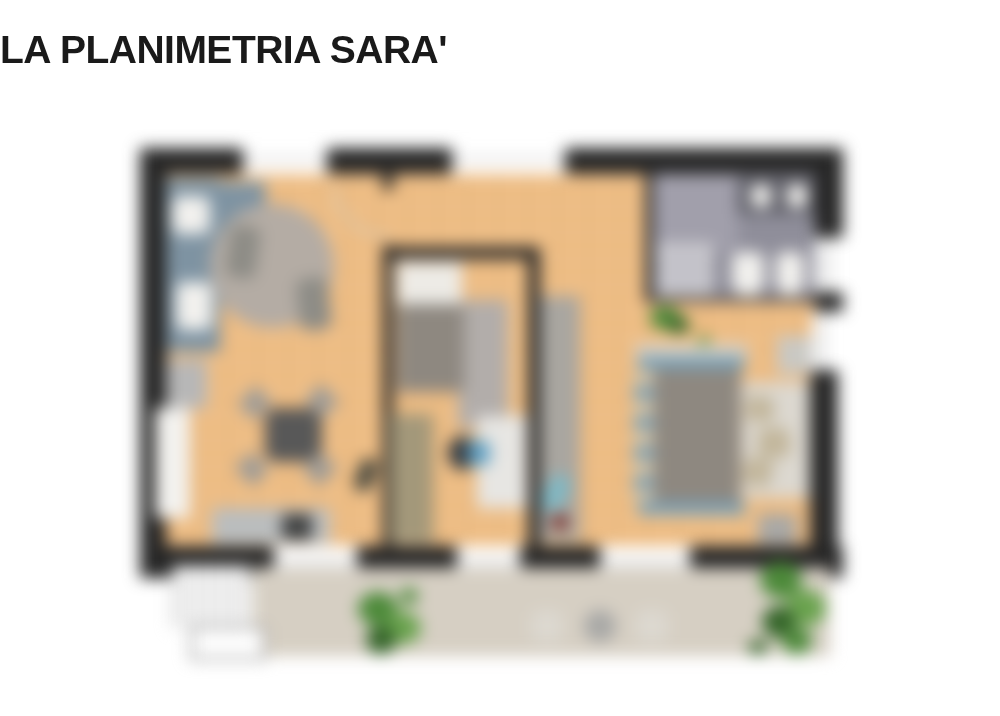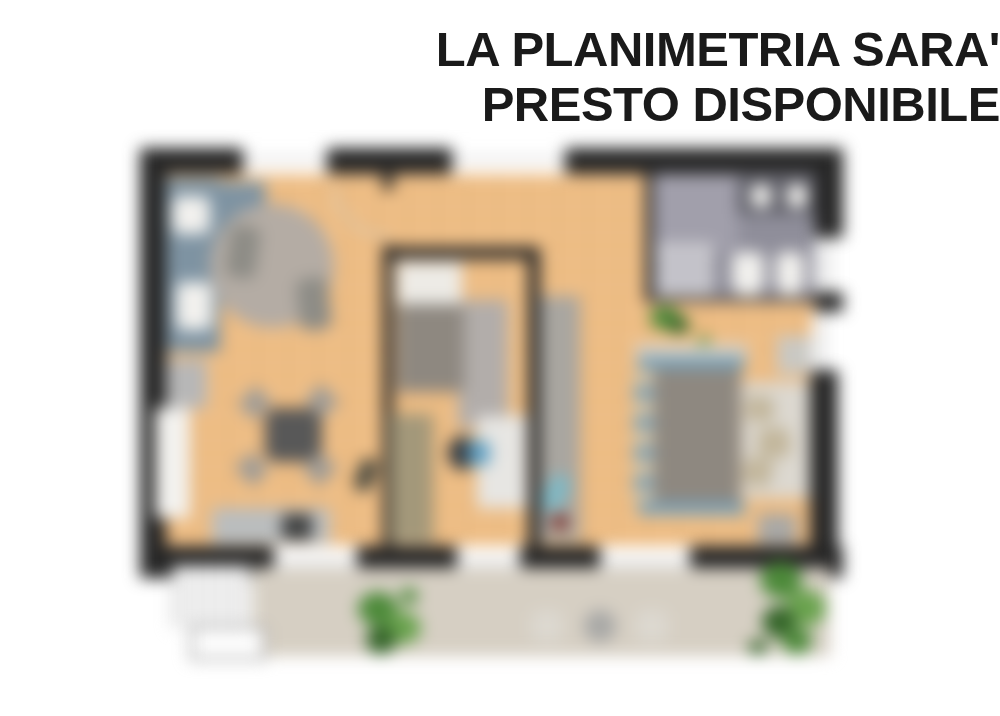--- a/index.html
+++ b/index.html
@@ -1,19 +1,19 @@
 <!DOCTYPE html>
 <html style="--titleColor: #1a1a1a; --wall: #262626; --wood: #eebd84; --kitchen: #7e93a2; --fixture: #f2f1ee; --cabinet: #b7b7b7; --niche: #f3f2ef; --rug: #b4aca4; --rugDark: #8d8c86; --tableDark: #585858; --chair: #a09c96; --sideboard: #babdbe; --dark: #3f4040; --bathFloor: #8f8e9a; --bathTile: #a19fab; --vanity: #5d5d66; --shower: #c3c2c9; --pillow: #edebe6; --bedGray: #8e8880; --wardrobe: #a3987a; --rug2: #b2adaa; --desk: #e7e6e3; --chairDark: #343a40; --teal: #5fa0c4; --closet: #a9a6a0; --tealLight: #7fb8c4; --red: #7b241c; --headboard: #d7d1c6; --blue: #7ba0b5; --stripeTan: #cfc0a5; --nookRug: #dcd8d0; --cushion: #c2b69b; --dresser: #c9c8c3; --tv: #a8a8a6; --terrace: #d6cfc3; --stairLine: #9a9a9a; --green: #4d8a3a; --greenDark: #35652a; --greenLight: #6aa34e; --arc: #cfc9bc; --windowLine: #8f8f8f; --olive: #4a4a40;"><head>
 <meta charset="utf-8">
 <style>
   html,body{margin:0;padding:0;background:#ffffff;}
   .stage{position:relative;width:1000px;height:716px;background:#fff;overflow:hidden;
          font-family:"Liberation Sans", sans-serif;}
-  .title{position:absolute;top:22px;left:0;width:100%;text-align:right;
-         font-weight:700;font-size:49px;line-height:55px;letter-spacing:-0.5px;
+  .title{position:absolute;top:22px;left:0;width:100%;text-align:left;
+         font-weight:700;font-size:39px;line-height:55px;letter-spacing:-0.5px;
          color:var(--titleColor);}
   .plan{position:absolute;left:0;top:0;width:1000px;height:716px;filter:blur(8px);}
   .abs{position:absolute;}
   .wall{background:var(--wall);}
   .win-h{background:linear-gradient(to bottom,#ffffff 0 38%,#c9c9c9 38% 56%,#ffffff 56%);}
   .win-v{background:linear-gradient(to right,#ffffff 0 38%,#c9c9c9 38% 56%,#ffffff 56%);}
   .wood{background-color:var(--wood);
         background-image:repeating-linear-gradient(0deg,rgba(255,255,255,.14) 0 3px,rgba(0,0,0,0) 3px 26px),
                          repeating-linear-gradient(90deg,rgba(150,90,30,.12) 0 4px,rgba(0,0,0,0) 4px 30px);}
   .stairs{background-color:#fdfdfd;
@@ -25,21 +25,20 @@
   .arcdoor{border-left:3px solid var(--arc);border-bottom:3px solid var(--arc);
            border-bottom-left-radius:100%;box-sizing:border-box;background:transparent;}
 </style>
 </head>
 <body>
 
 <div class="stage">
 
   <div class="title">
     <div>LA PLANIMETRIA SARA'</div>
-    <div>PRESTO DISPONIBILE</div>
   </div>
 
   <div class="plan">
 
     <div class="abs wood" style="left:166px;top:174px;width:649px;height:372px;"></div>
 
     <div class="abs wall" style="left:140px;top:148px;width:103px;height:26px;"></div>
     <div class="abs win-h" style="left:243px;top:150px;width:84px;height:20px;"></div>
     <div class="abs wall" style="left:327px;top:148px;width:125px;height:26px;"></div>
     <div class="abs win-h" style="left:452px;top:150px;width:113px;height:20px;"></div>

